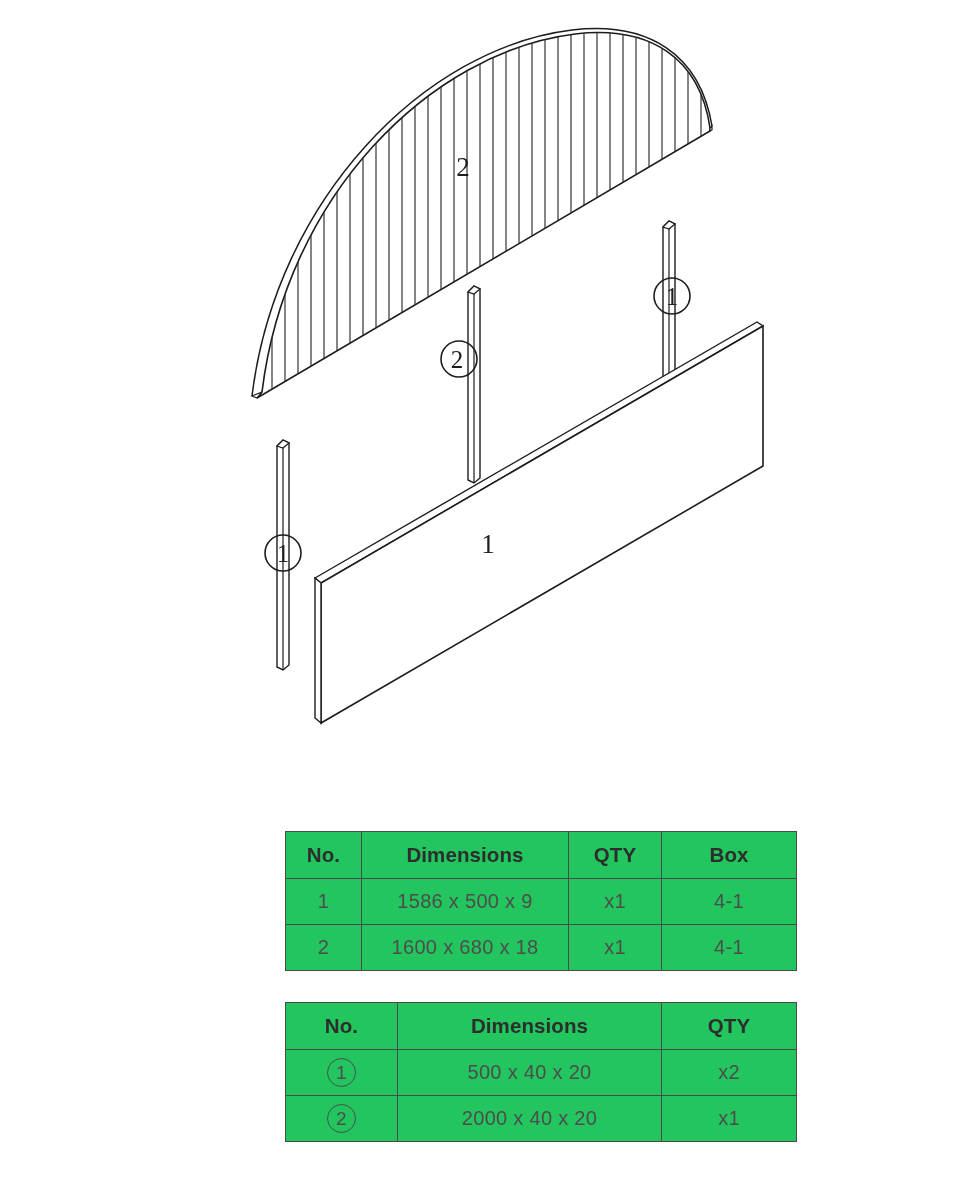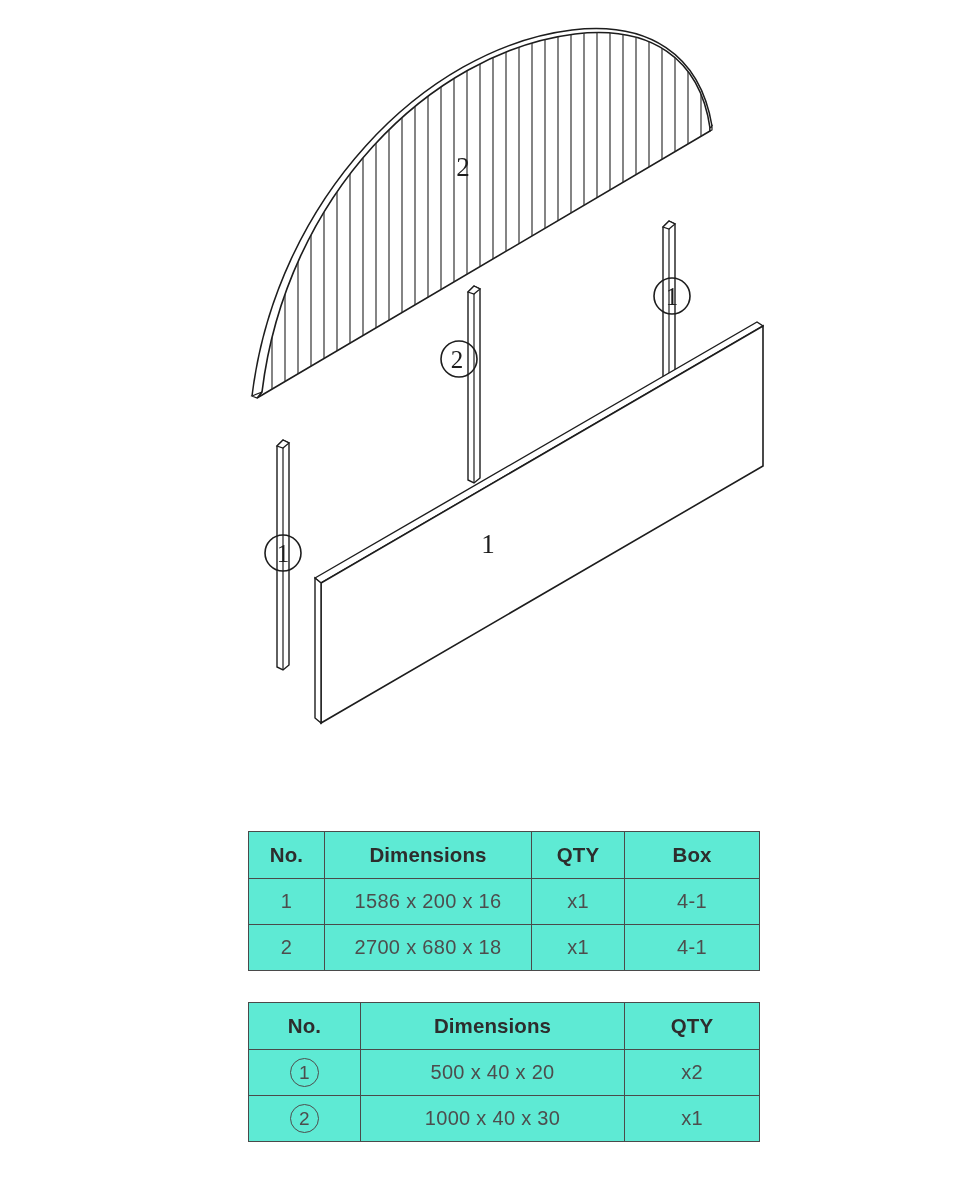--- a/index.html
+++ b/index.html
@@ -44,21 +44,22 @@
     fill: none;
     stroke: #1d1d1d;
     stroke-width: 1.6;
   }
 
   
   .parts-table {
     position: absolute;
     border-collapse: collapse;
     table-layout: fixed;
-    background: #5eead4;
+    background: #22c55e;
+    margin-left: 37px;
   }
   .parts-table td, .parts-table th {
     border: 1.3px solid #4a4a4a;
     text-align: center;
     vertical-align: middle;
     padding: 0;
   }
   .parts-table th {
     height: 46px;
     font-size: 20.5px;
@@ -229,27 +230,27 @@
     <tr>
       <th>No.</th>
       <th>Dimensions</th>
       <th>QTY</th>
       <th>Box</th>
     </tr>
   </thead>
   <tbody>
     <tr>
       <td>1</td>
-      <td>1586 x 200 x 16</td>
+      <td>1586 x 500 x 9</td>
       <td>x1</td>
       <td>4-1</td>
     </tr>
     <tr>
       <td>2</td>
-      <td>2700 x 680 x 18</td>
+      <td>1600 x 680 x 18</td>
       <td>x1</td>
       <td>4-1</td>
     </tr>
   </tbody>
 </table>
 
 <table class="parts-table" id="table-bars">
   <colgroup>
     <col style="width:112px">
       <col style="width:264px">
@@ -267,17 +268,17 @@
       <td>
         <span class="circled">1</span>
       </td>
       <td>500 x 40 x 20</td>
       <td>x2</td>
     </tr>
     <tr>
       <td>
         <span class="circled">2</span>
       </td>
-      <td>1000 x 40 x 30</td>
+      <td>2000 x 40 x 20</td>
       <td>x1</td>
     </tr>
   </tbody>
 </table>
 
 </body></html>

